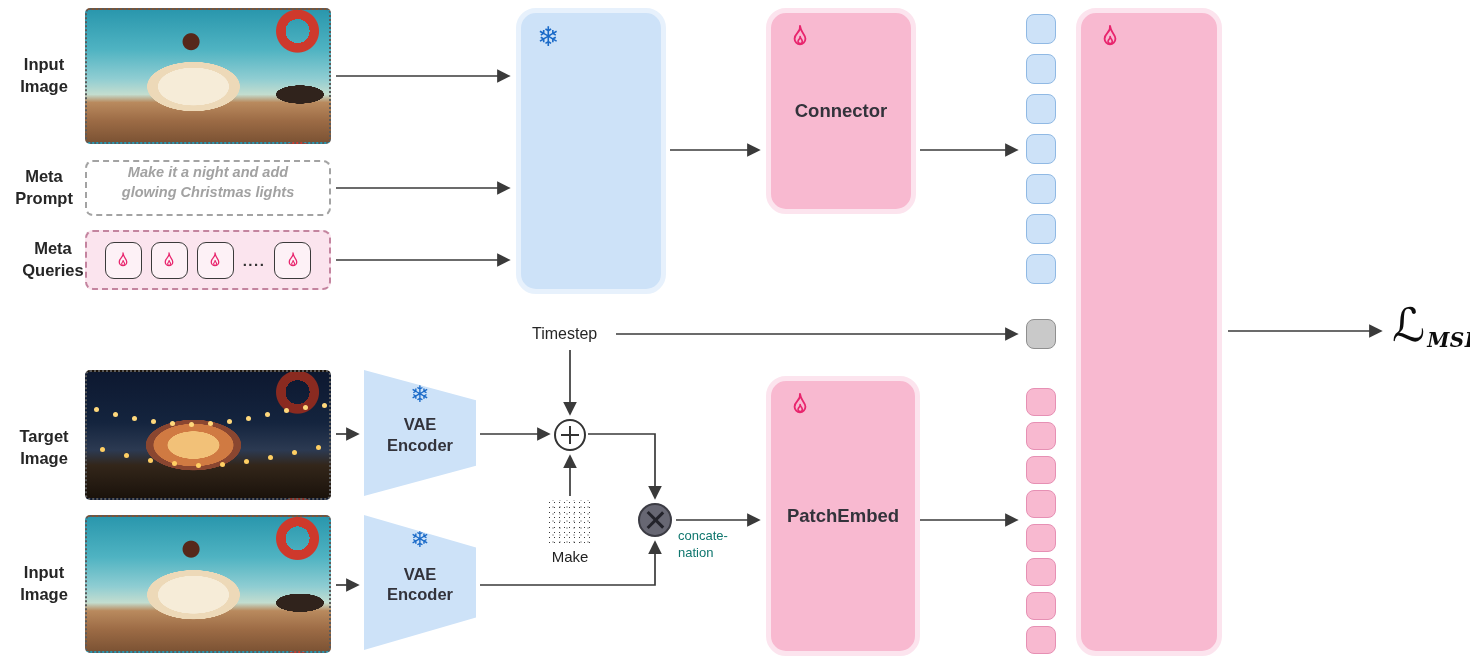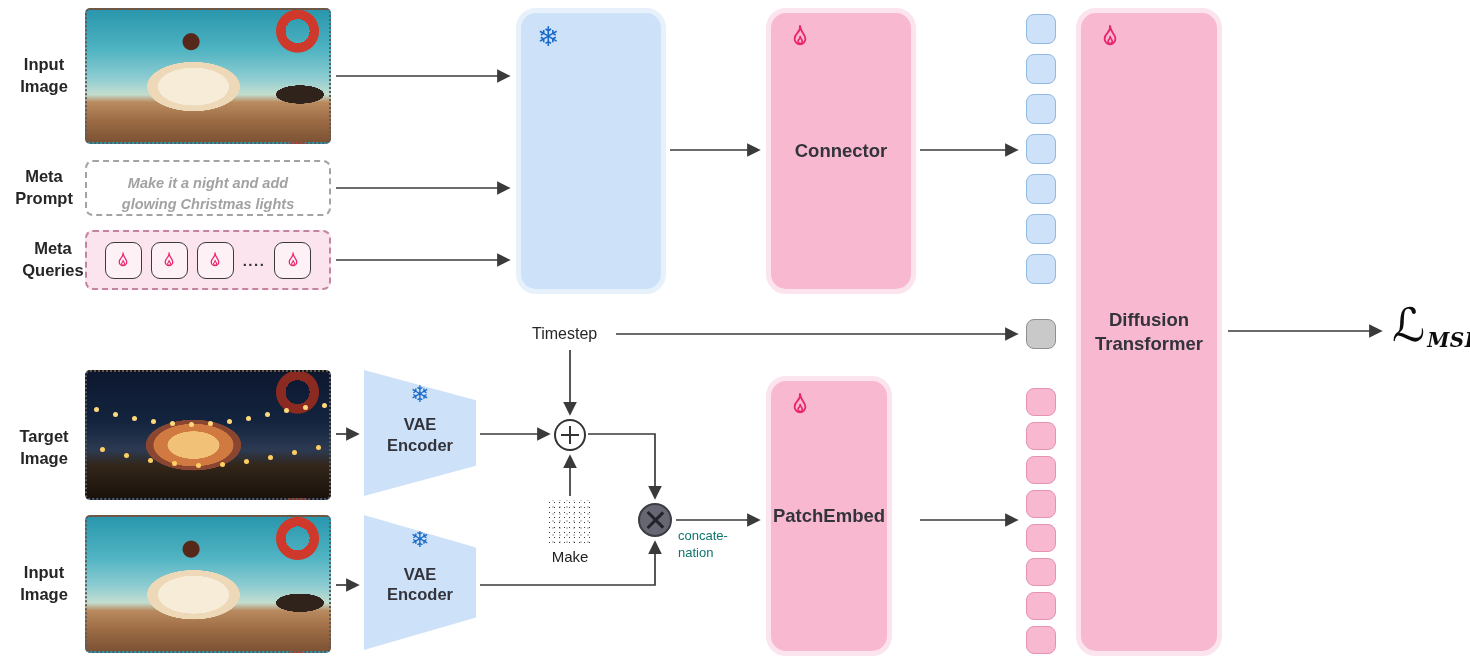--- a/index.html
+++ b/index.html
@@ -31,21 +31,21 @@
     linear-gradient(180deg,#0d1830 0%,#14243e 40%,#2c3a52 62%,#33261a 74%,#1a120b 100%);}
   .lights{position:absolute;left:0;top:0;width:3px;height:3px;border-radius:50%;background:transparent;box-shadow:
     8px 36px 0 1px #ffd87c,27px 41px 0 1px #ffd87c,46px 45px 0 1px #ffd87c,65px 48px 0 1px #ffd87c,
     84px 50px 0 1px #ffd87c,103px 51px 0 1px #ffd87c,122px 50px 0 1px #ffd87c,141px 48px 0 1px #ffd87c,
     160px 45px 0 1px #ffd87c,179px 41px 0 1px #ffd87c,198px 37px 0 1px #ffd87c,217px 34px 0 1px #ffd87c,
     236px 32px 0 1px #ffd87c,14px 76px 0 1px #ffcf63,38px 82px 0 1px #ffcf63,62px 87px 0 1px #ffcf63,
     86px 90px 0 1px #ffcf63,110px 92px 0 1px #ffcf63,134px 91px 0 1px #ffcf63,158px 88px 0 1px #ffcf63,
     182px 84px 0 1px #ffcf63,206px 79px 0 1px #ffcf63,230px 74px 0 1px #ffcf63;}
 
   .prompt-box{position:absolute;left:85px;top:160px;width:246px;height:56px;border:2px dashed #a3a3a3;
-    border-radius:8px;background:#fff;display:flex;align-items:flex-end;justify-content:center;text-align:center;
+    border-radius:8px;background:#fff;display:flex;align-items:flex-start;justify-content:center;text-align:center;
     font-style:italic;font-weight:600;font-size:14.5px;color:#a2a2a2;line-height:1.4;white-space:pre-line;}
 
   .meta-box{position:absolute;left:85px;top:230px;width:246px;height:60px;border:2px dashed #c4849f;
     border-radius:8px;background:#fbe4ee;display:flex;align-items:center;justify-content:center;gap:9px;}
   .chip{width:37px;height:37px;border:1.5px solid #3a3a3a;border-radius:9px;background:#fdf1f6;
     display:flex;align-items:center;justify-content:center;}
   .mq-dots{font-weight:700;color:#333;font-size:15px;letter-spacing:1.5px;}
 
   .block{position:absolute;border-radius:20px;}
   .block.frozen{background:var(--frozen-fill);border:5px solid var(--frozen-halo);}
@@ -172,36 +172,34 @@
         <svg class="flame-icon" width="18" height="18">
           <use href="#flame"></use>
         </svg>
       </span>
   </div>
 
   <div class="block frozen" style="left:516px;top:8px;width:150px;height:286px">
     <span class="corner-icon snowflake">❄</span>
   </div>
 
-  <div class="block train" style="left:766px;top:8px;width:150px;height:286px">
+  <div class="block train" style="left:766px;top:8px;width:150px;height:206px">
     <svg class="flame-icon corner-icon" width="26" height="26">
         <use href="#flame"></use>
       </svg>
     <div class="block-label">Connector</div>
   </div>
 
   <div class="block train" style="left:1076px;top:8px;width:146px;height:648px">
     <svg class="flame-icon corner-icon" width="26" height="26">
         <use href="#flame"></use>
       </svg>
-    <div class="block-label">Diffusion
-Transformer</div>
-  </div>
-
-  <div class="block train" style="left:766px;top:376px;width:126px;height:280px">
+  </div>
+
+  <div class="block train" style="left:766px;top:376px;width:154px;height:280px">
     <svg class="flame-icon corner-icon" width="26" height="26">
         <use href="#flame"></use>
       </svg>
     <div class="block-label">PatchEmbed</div>
   </div>
 
   <div class="vae" style="top:370px;height:126px">
     <span class="snowflake">❄</span>
     <div class="vae-label">VAE
 Encoder</div>

